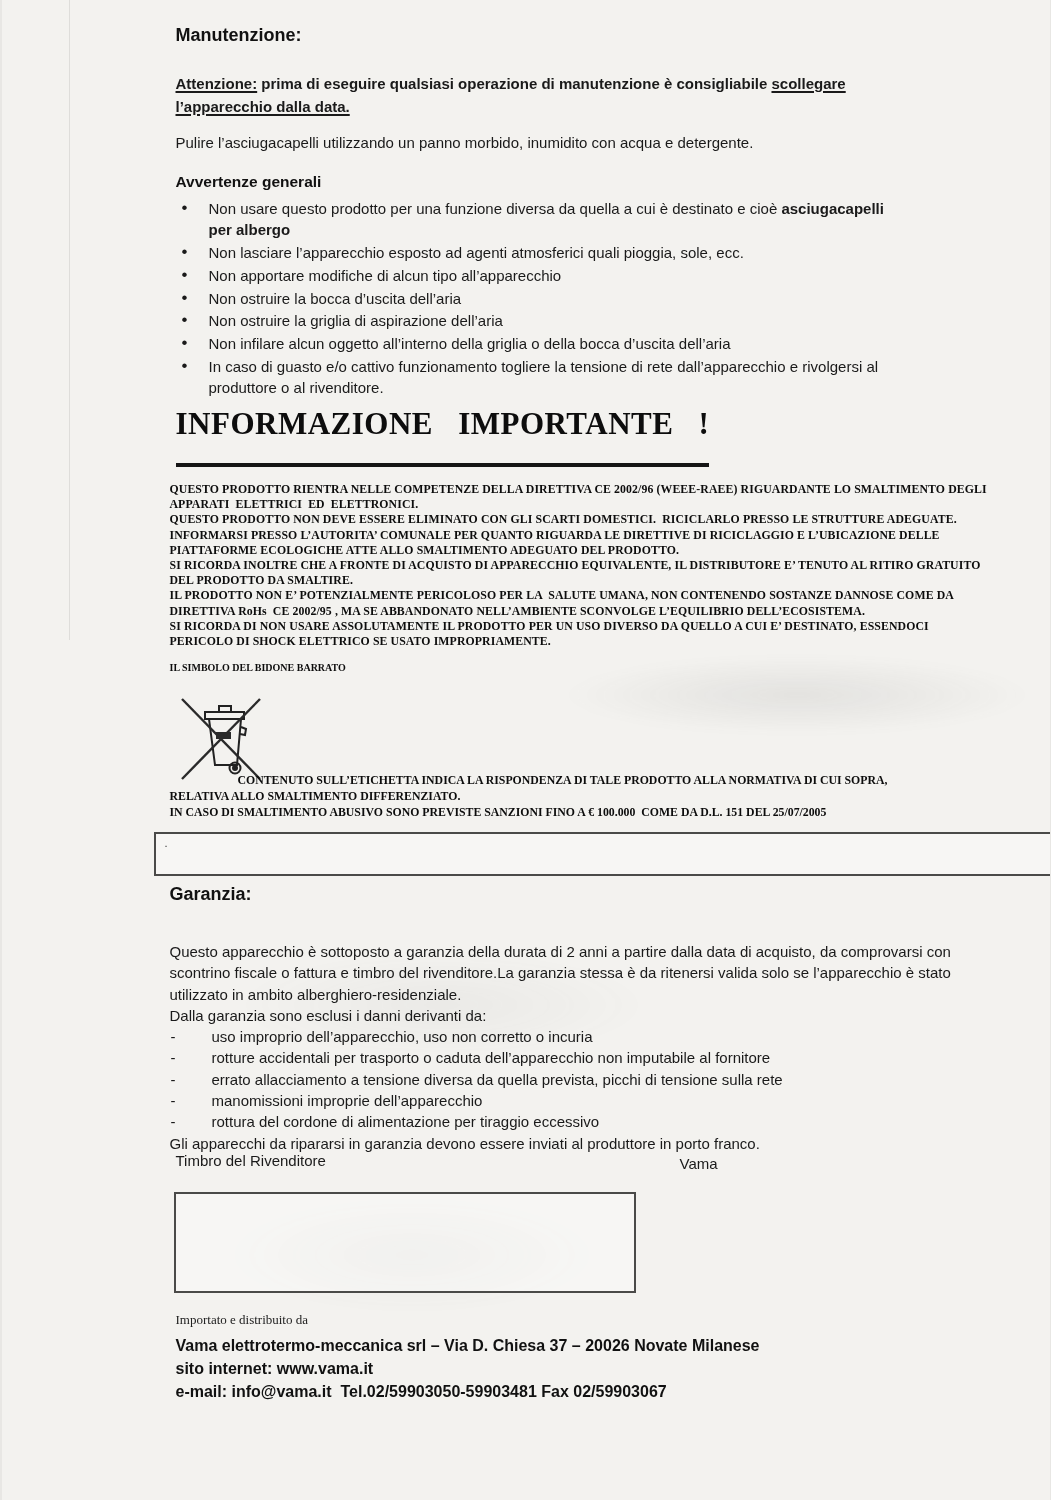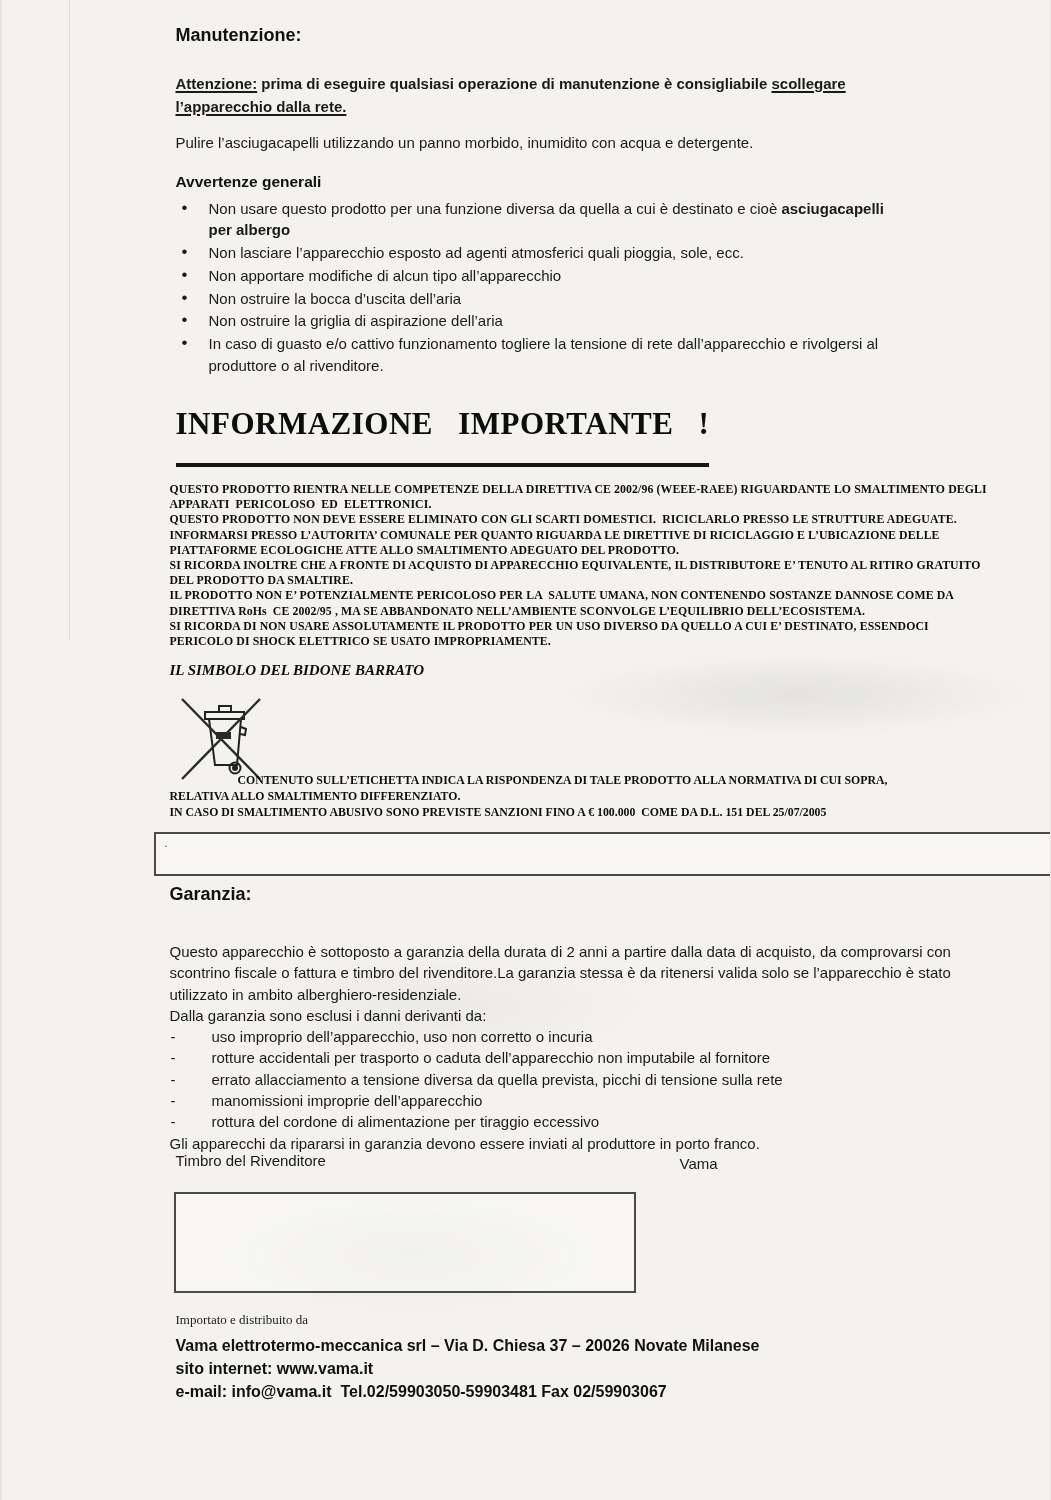--- a/index.html
+++ b/index.html
@@ -38,21 +38,21 @@
     letter-spacing:0.5px;word-spacing:17px;
     border-bottom:4px solid #151515;padding-bottom:21px;
     display:inline-block;white-space:pre;
   }
   
   .doc-lines div{
     font-family:"Liberation Serif", serif;
     font-weight:bold;font-size:11.8px;line-height:15.2px;
     color:#0d0d0d;white-space:pre;letter-spacing:0.1px;
   }
-  .serif-sm{font-family:"Liberation Serif", serif;font-weight:bold;font-size:15px;color:#0d0d0d;white-space:pre;font-style:italic;}
+  .serif-sm{font-family:"Liberation Serif", serif;font-weight:bold;font-size:10px;color:#0d0d0d;white-space:pre;}
   .caption div{
     font-family:"Liberation Serif", serif;
     font-weight:bold;font-size:11.8px;line-height:16.2px;
     color:#0d0d0d;white-space:pre;
   }
   .caption div:first-child{padding-left:68px;}
   
   .rule-box{border:2px solid #4a4a48;background:rgba(255,255,255,0.35);}
   .dot{font-size:11px;color:#333;padding:3px 0 0 9px;}
   
@@ -67,45 +67,46 @@
 
   <div class="abs scan-line" data-interactable="false"></div>
   <div class="abs smudge" style="left:560px;top:655px;width:470px;height:80px;" data-interactable="false"></div>
   <div class="abs smudge" style="left:230px;top:950px;width:420px;height:110px;opacity:.55;" data-interactable="false"></div>
   <div class="abs smudge" style="left:220px;top:1195px;width:380px;height:120px;opacity:.55;" data-interactable="false"></div>
 
   <div class="abs h-sans" style="left:174px;top:25px;" data-interactable="false">Manutenzione:</div>
 
   <div class="abs bold" style="left:174px;top:72px;width:880px;font-size:15px;line-height:23px;" data-interactable="false">
     <div data-interactable="false"><span class="u" data-interactable="false">Attenzione:</span><span data-interactable="false"> prima di eseguire qualsiasi operazione di manutenzione è consigliabile </span><span class="u" data-interactable="false">scollegare</span></div>
-    <div data-interactable="false"><span class="u" data-interactable="false">l’apparecchio dalla rete.</span></div>
+    <div data-interactable="false"><span class="u" data-interactable="false">l’apparecchio dalla data.</span></div>
   </div>
 
   <div class="abs body-txt" style="left:174px;top:132px;width:880px;" data-interactable="false">Pulire l’asciugacapelli utilizzando un panno morbido, inumidito con acqua e detergente.</div>
 
   <div class="abs h-sans-sm" style="left:174px;top:173px;" data-interactable="false">Avvertenze generali</div>
 
   <ul class="abs bullets" style="left:176px;top:198px;" data-interactable="false">
       <li data-interactable="false">Non usare questo prodotto per una funzione diversa da quella a cui è destinato e cioè <b>asciugacapelli
 per albergo</b></li>
       <li data-interactable="false">Non lasciare l’apparecchio esposto ad agenti atmosferici quali pioggia, sole, ecc.</li>
       <li data-interactable="false">Non apportare modifiche di alcun tipo all’apparecchio</li>
       <li data-interactable="false">Non ostruire la bocca d’uscita dell’aria</li>
       <li data-interactable="false">Non ostruire la griglia di aspirazione dell’aria</li>
+      <li data-interactable="false">Non infilare alcun oggetto all’interno della griglia o della bocca d’uscita dell’aria</li>
       <li data-interactable="false">In caso di guasto e/o cattivo funzionamento togliere la tensione di rete dall’apparecchio e rivolgersi al
 produttore o al rivenditore.</li>
     </ul>
 
   <div class="abs" style="left:174px;top:406px;" data-interactable="false">
     <span class="big-title" data-interactable="false">INFORMAZIONE IMPORTANTE !</span>
   </div>
 
   <div class="abs doc-lines" style="left:168px;top:482px;" data-interactable="false">
       <div data-interactable="false">QUESTO PRODOTTO RIENTRA NELLE COMPETENZE DELLA DIRETTIVA CE 2002/96 (WEEE-RAEE) RIGUARDANTE LO SMALTIMENTO DEGLI</div>
-      <div data-interactable="false">APPARATI  PERICOLOSO  ED  ELETTRONICI.</div>
+      <div data-interactable="false">APPARATI  ELETTRICI  ED  ELETTRONICI.</div>
       <div data-interactable="false">QUESTO PRODOTTO NON DEVE ESSERE ELIMINATO CON GLI SCARTI DOMESTICI.  RICICLARLO PRESSO LE STRUTTURE ADEGUATE.</div>
       <div data-interactable="false">INFORMARSI PRESSO L’AUTORITA’ COMUNALE PER QUANTO RIGUARDA LE DIRETTIVE DI RICICLAGGIO E L’UBICAZIONE DELLE</div>
       <div data-interactable="false">PIATTAFORME ECOLOGICHE ATTE ALLO SMALTIMENTO ADEGUATO DEL PRODOTTO.</div>
       <div data-interactable="false">SI RICORDA INOLTRE CHE A FRONTE DI ACQUISTO DI APPARECCHIO EQUIVALENTE, IL DISTRIBUTORE E’ TENUTO AL RITIRO GRATUITO</div>
       <div data-interactable="false">DEL PRODOTTO DA SMALTIRE.</div>
       <div data-interactable="false">IL PRODOTTO NON E’ POTENZIALMENTE PERICOLOSO PER LA  SALUTE UMANA, NON CONTENENDO SOSTANZE DANNOSE COME DA</div>
       <div data-interactable="false">DIRETTIVA RoHs  CE 2002/95 , MA SE ABBANDONATO NELL’AMBIENTE SCONVOLGE L’EQUILIBRIO DELL’ECOSISTEMA.</div>
       <div data-interactable="false">SI RICORDA DI NON USARE ASSOLUTAMENTE IL PRODOTTO PER UN USO DIVERSO DA QUELLO A CUI E’ DESTINATO, ESSENDOCI</div>
       <div data-interactable="false">PERICOLO DI SHOCK ELETTRICO SE USATO IMPROPRIAMENTE.</div>
     </div>

